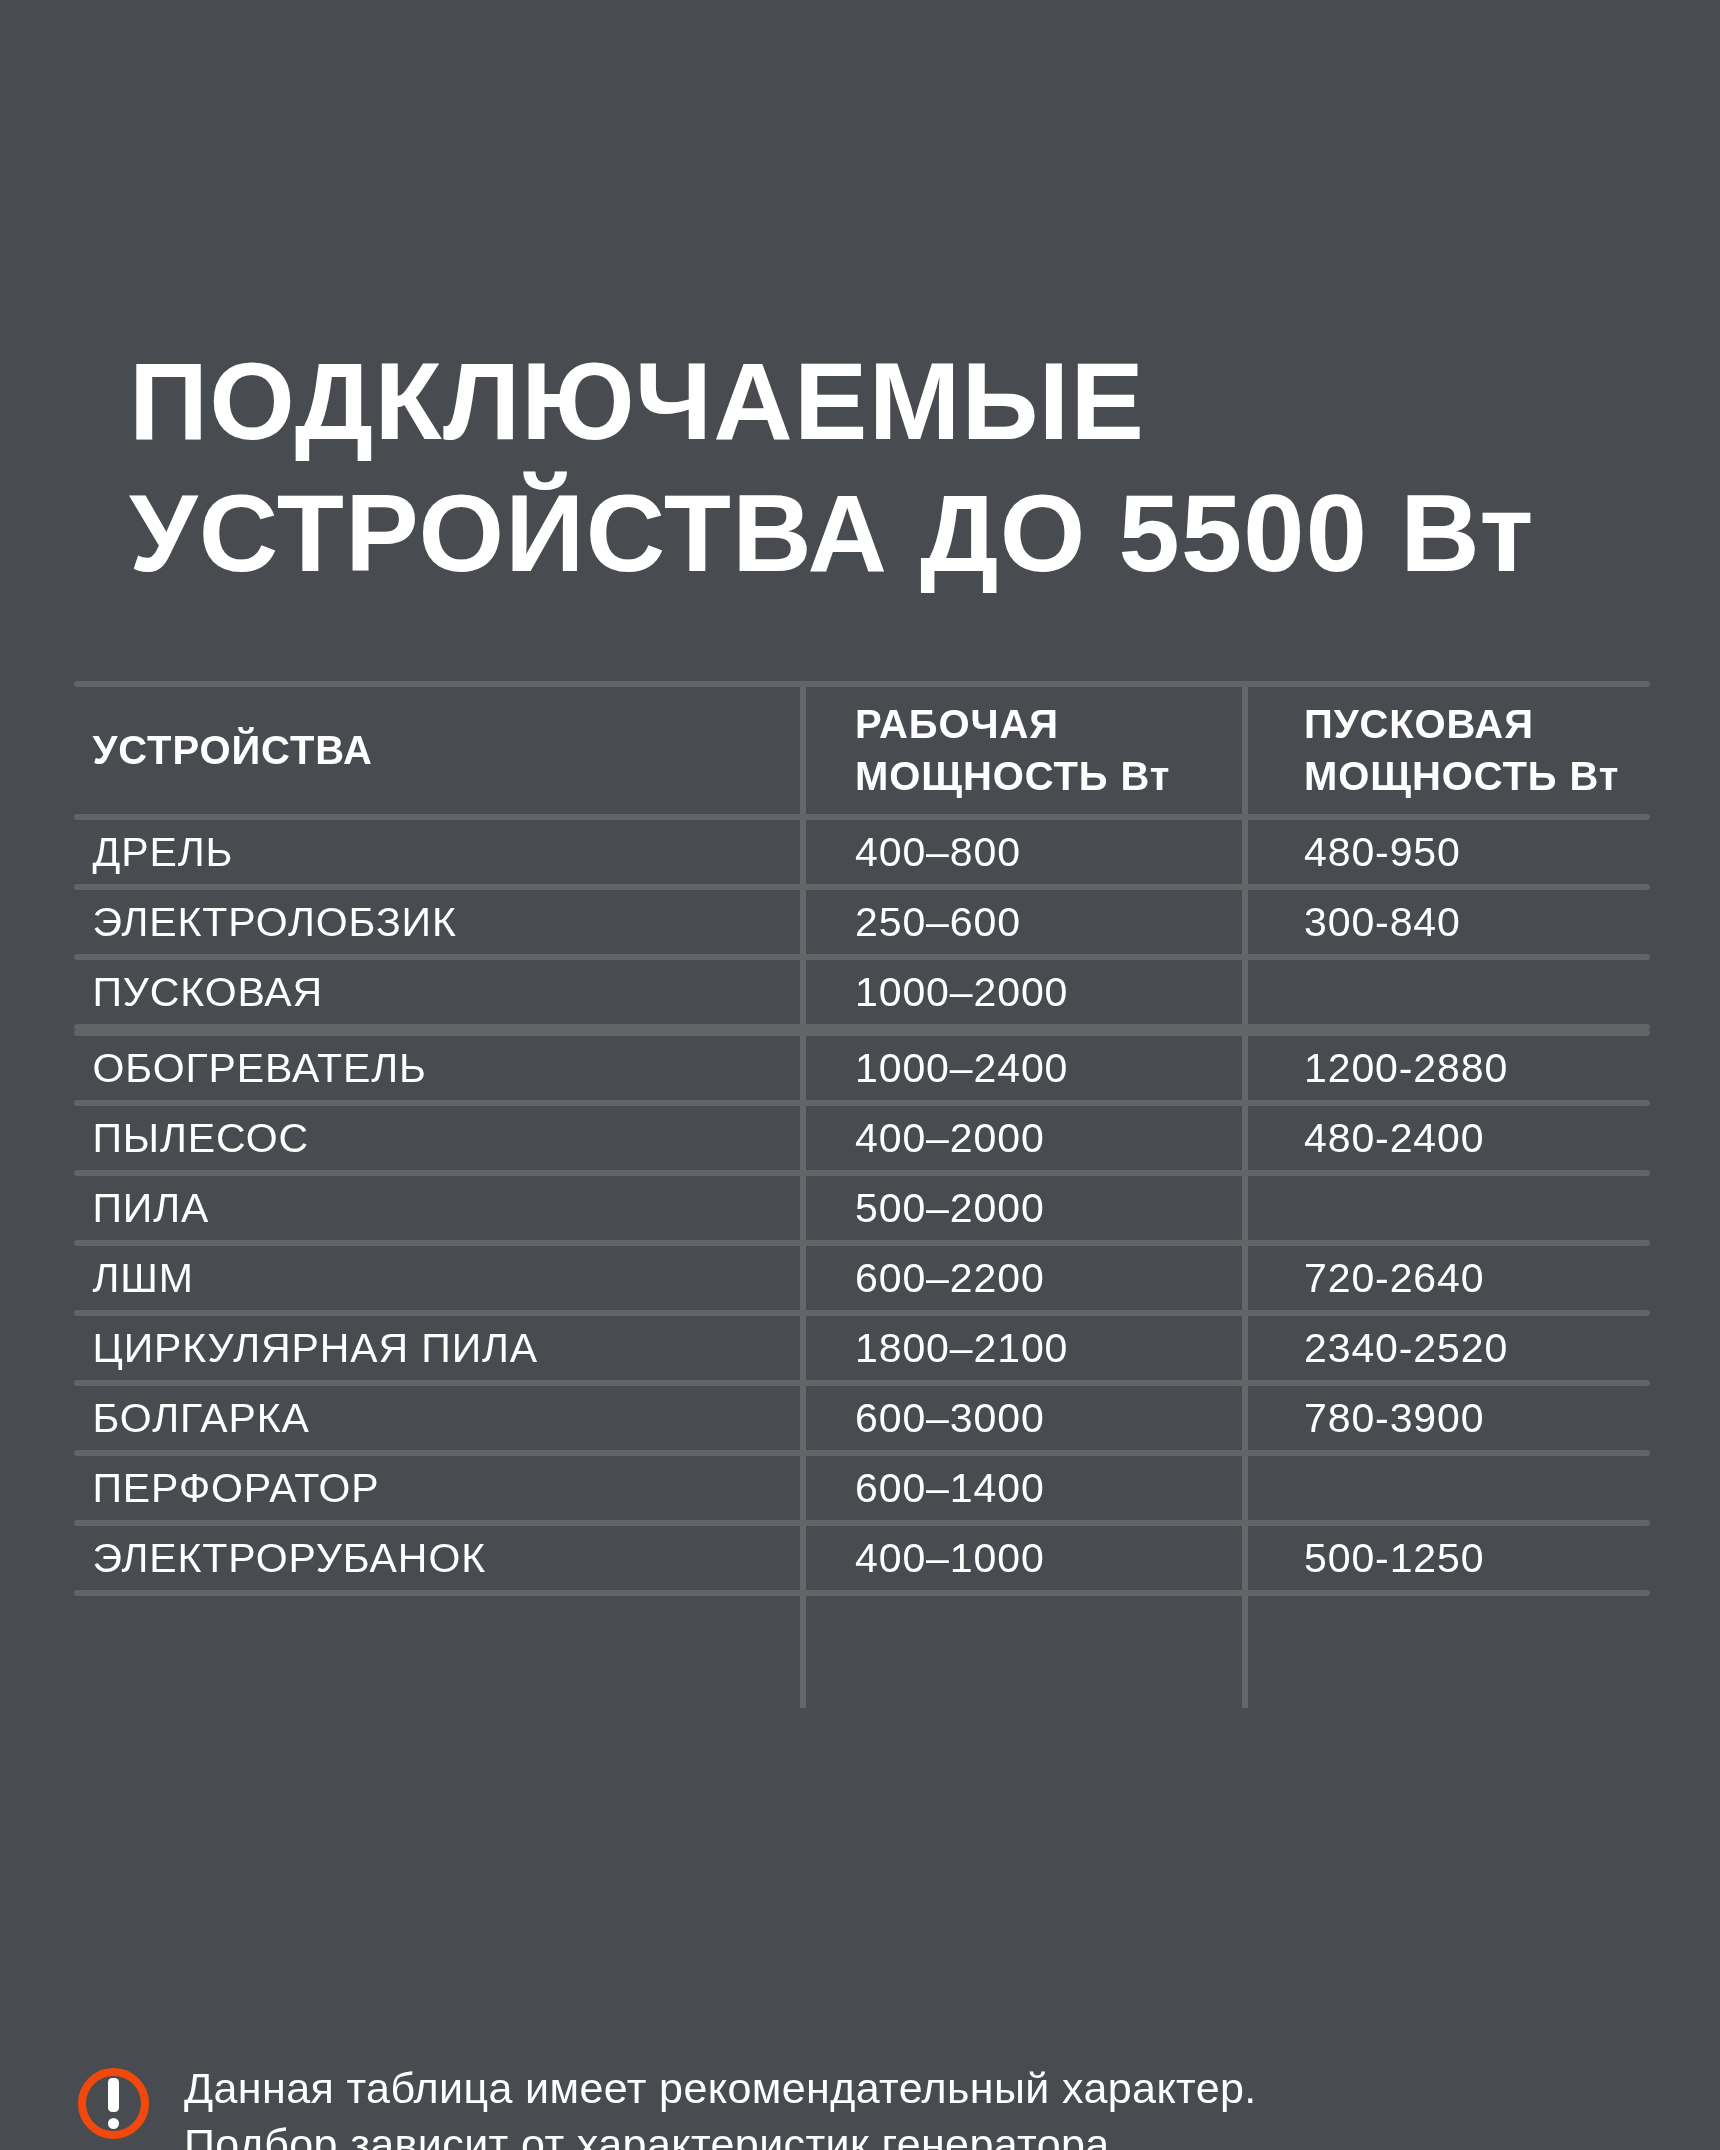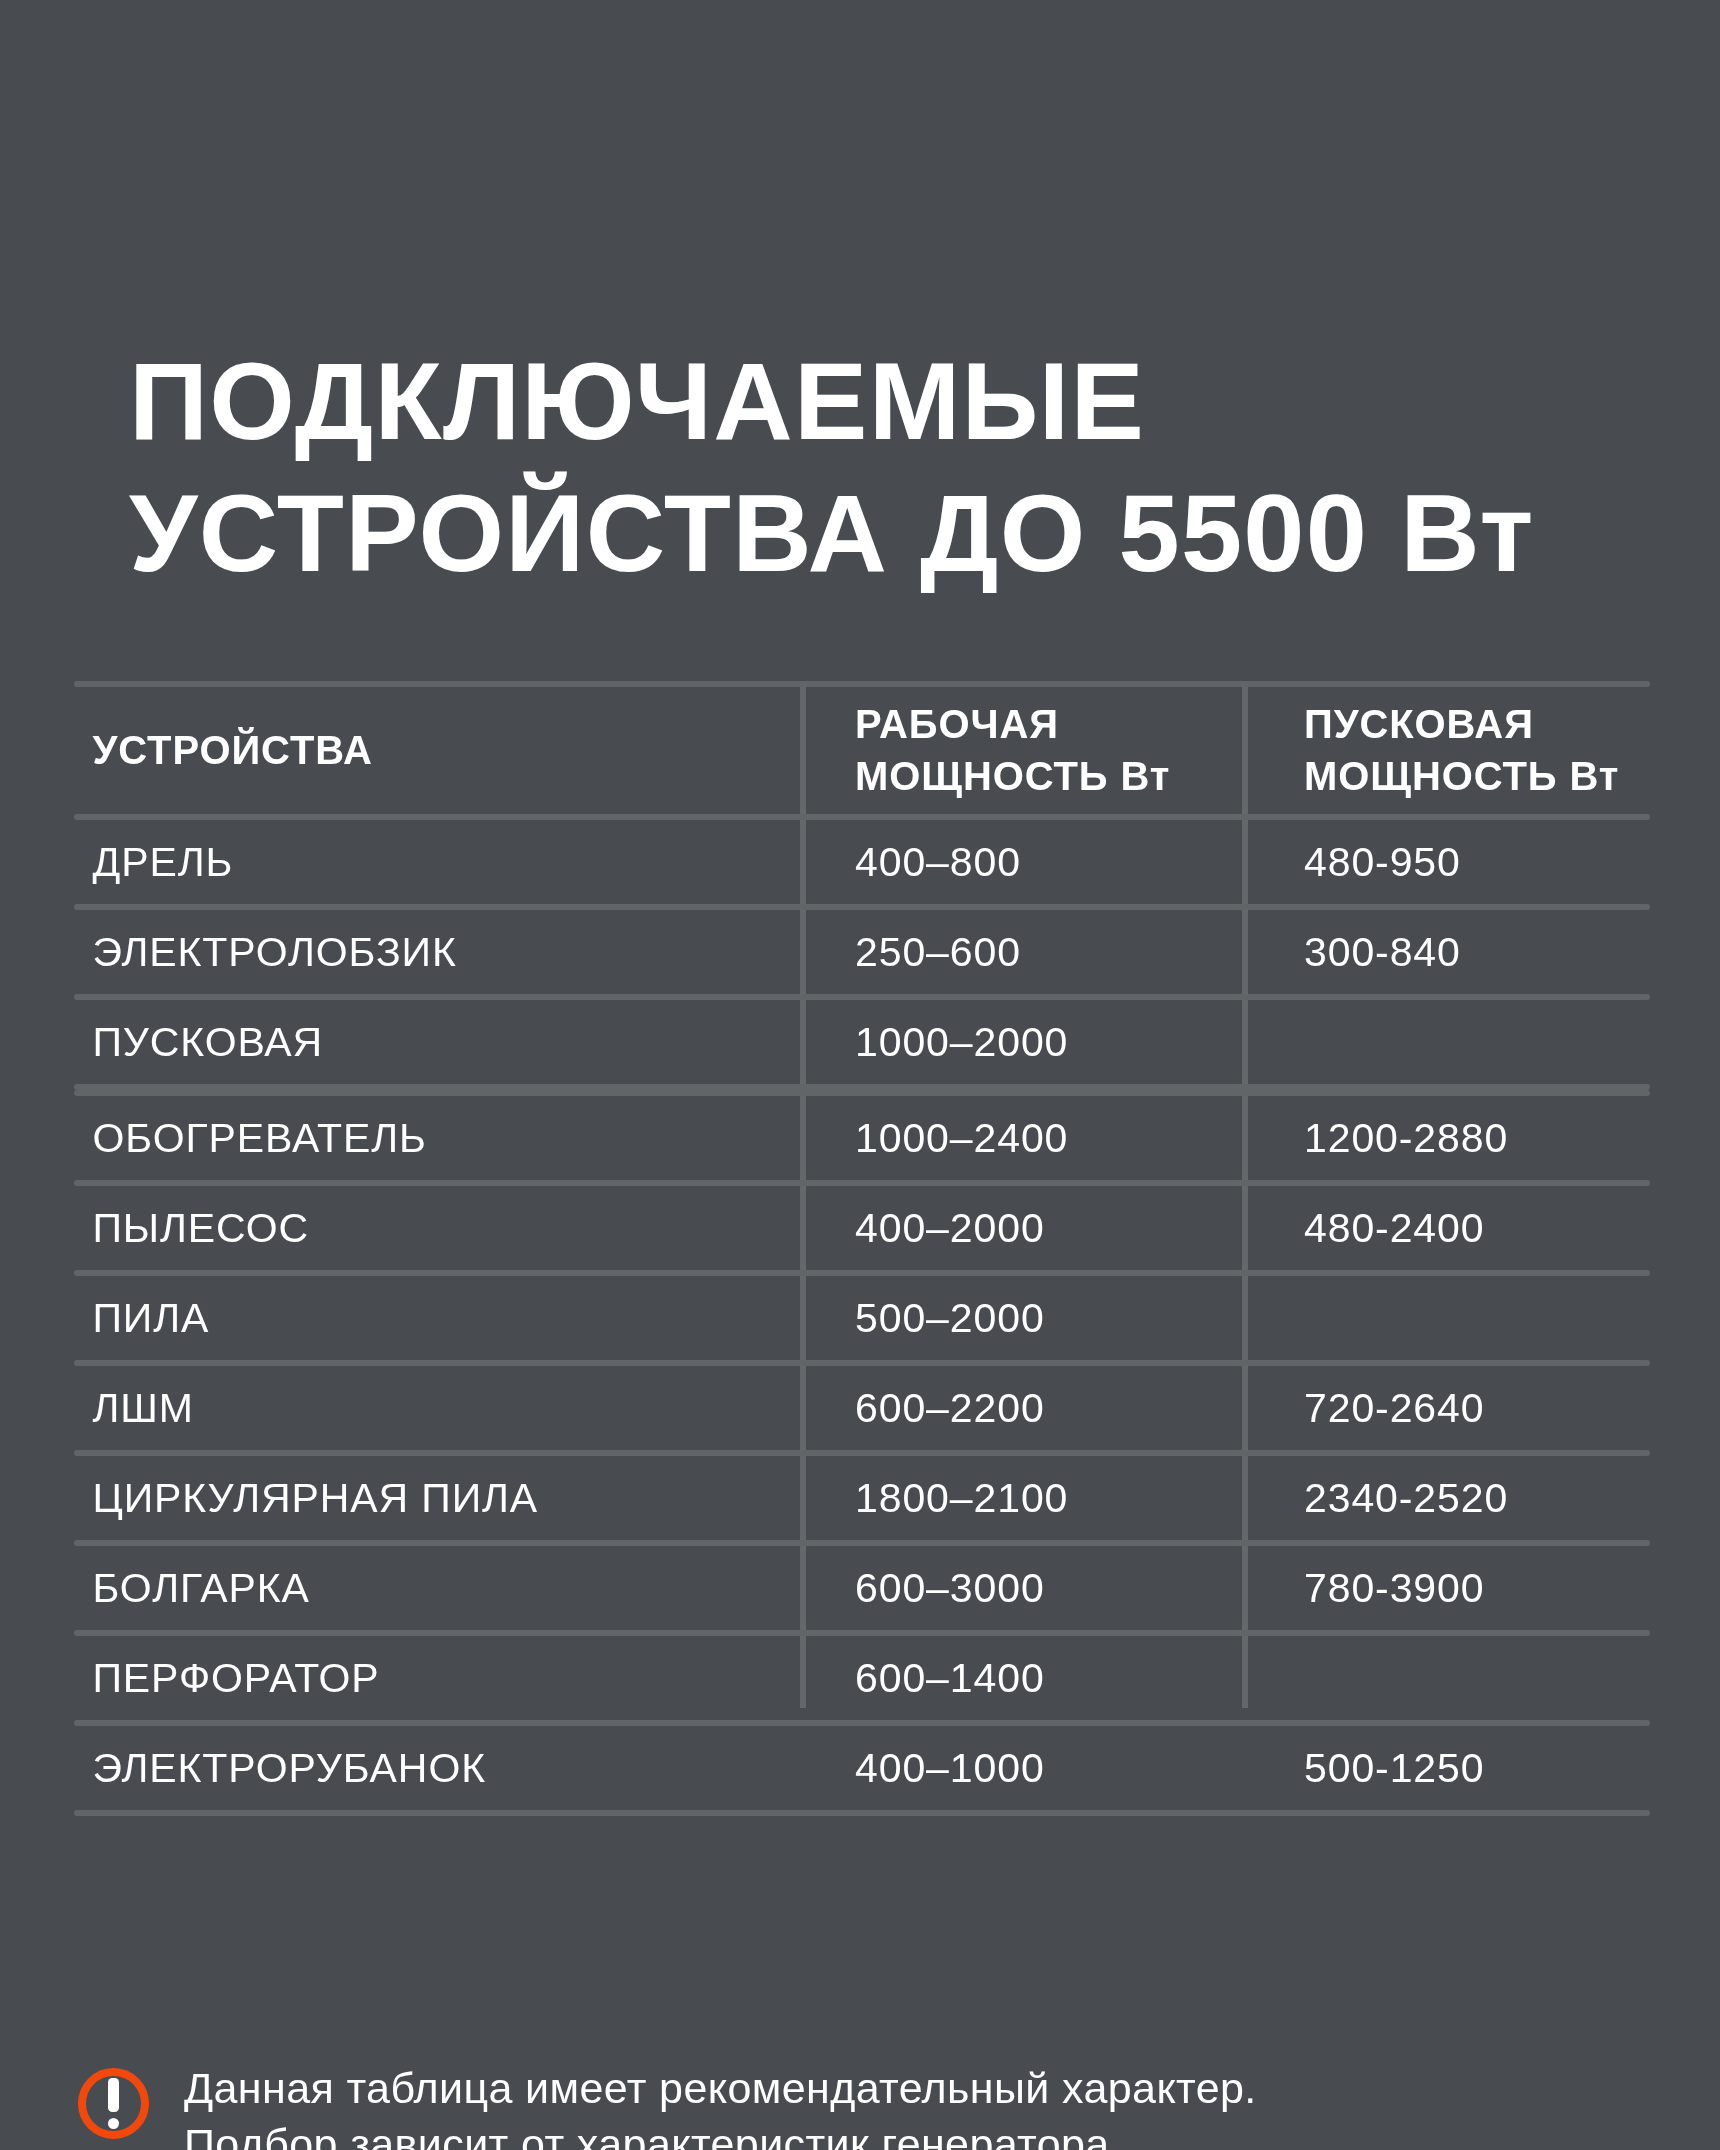--- a/index.html
+++ b/index.html
@@ -12,21 +12,21 @@
 
   
   .pwr-table{position:absolute;left:74px;top:681px;width:1576px;}
   .sep{height:6px;border-radius:3px;background:#626568;position:relative;z-index:2;}
   .vline{position:absolute;top:0;height:1027px;width:6px;background:#65686B;z-index:1;}
   .vline.v1{left:726px;}
   .vline.v2{left:1168px;}
   .trow{display:grid;grid-template-columns:729px 442px 405px;align-items:center;
         position:relative;z-index:2;}
   .trow.head{height:127px;}
-  .trow.data{height:84px;}
+  .trow.data{height:64px;}
   .cell{color:#FFFFFF;white-space:nowrap;}
   .cell.c1{padding-left:18.5px;}
   .cell.c2{padding-left:52px;}
   .cell.c3{padding-left:59px;}
   .head .cell{font-size:40px;font-weight:700;line-height:1.28;letter-spacing:0.9px;}
   .data .cell{font-size:41px;font-weight:400;line-height:1;letter-spacing:0.9px;}
 
   
   .note-icon{position:absolute;left:78px;top:2068px;width:55px;height:55px;
              border:8.6px solid #F3480C;border-radius:50%;

